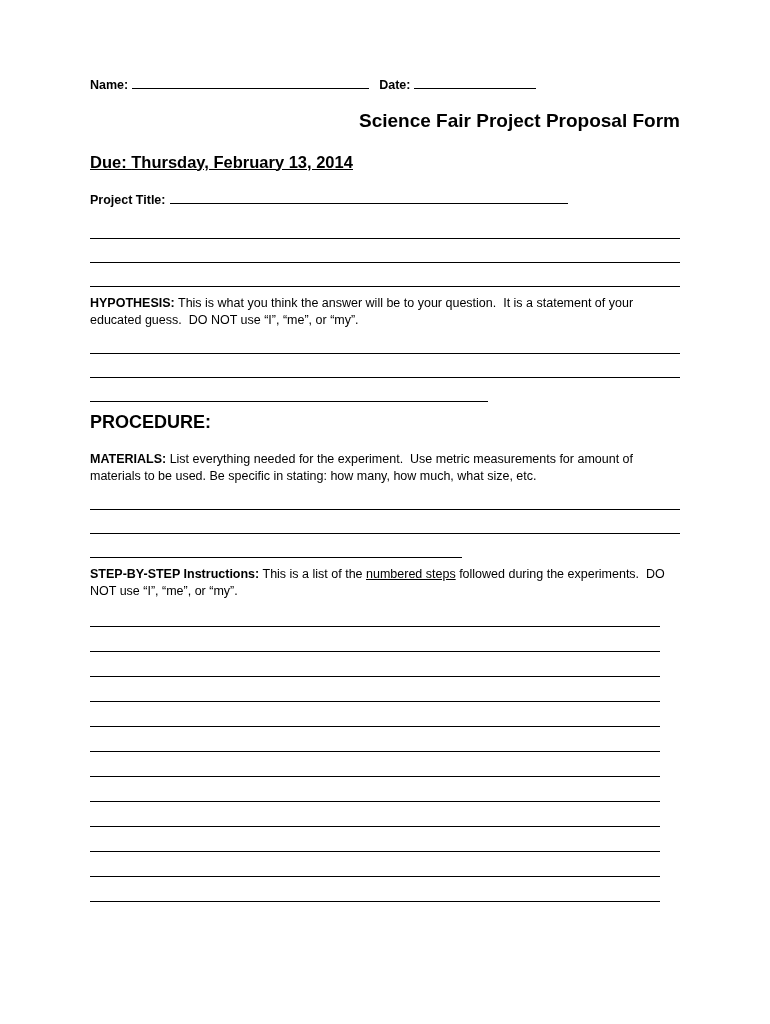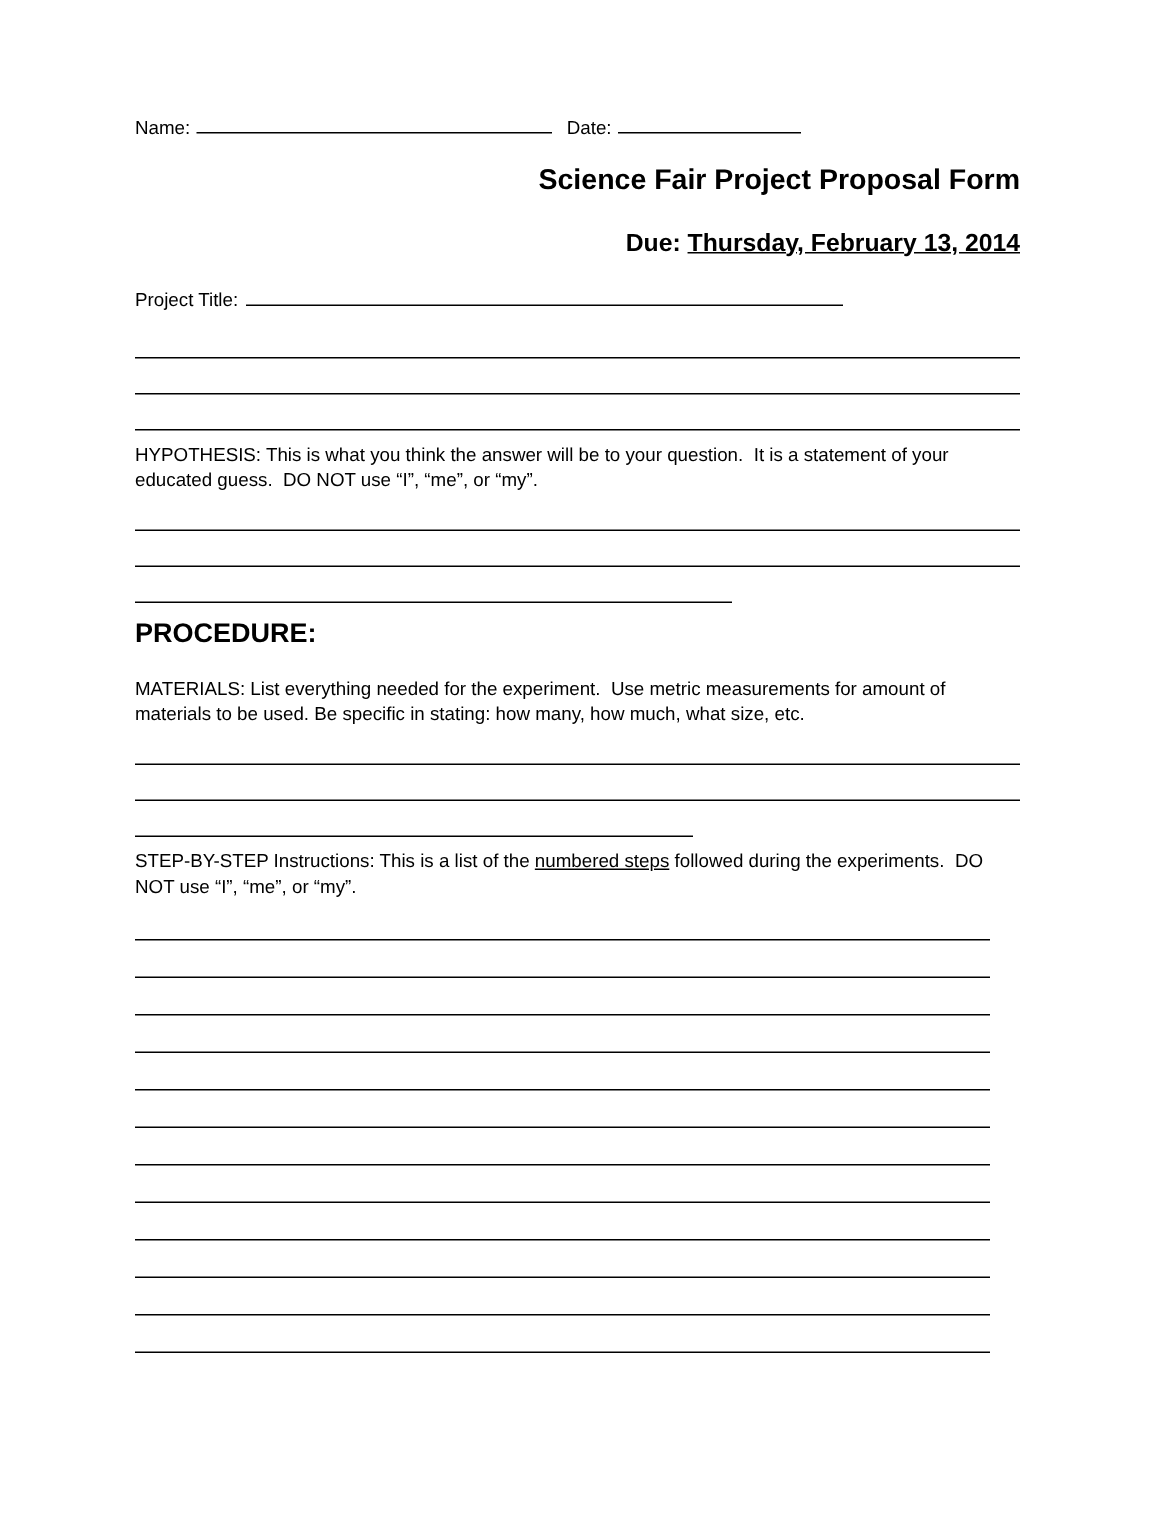--- a/index.html
+++ b/index.html
@@ -9,21 +9,21 @@
     height: 1024px;
     background: #ffffff;
     font-family: "Liberation Sans", sans-serif;
     font-size: 12.5px;
     line-height: 1.35;
     color: #000;
     box-sizing: border-box;
     overflow: hidden;
   }
   .content { padding: 76px 90px 0 90px; }
-  .b { font-weight: normal; }
+  .b { font-weight: bold; }
   .u { text-decoration: underline; }
 
   .name-row { margin: 0; white-space: pre-wrap; }
   .fill {
     display: inline-block;
     height: 12px;
     border-bottom: 1.5px solid #000;
   }
   .w-name { width: 237px; margin-left: 4px; }
   .w-date { width: 122px; margin-left: 4px; }
@@ -31,24 +31,25 @@
   .gap-left { margin-left: 10px; }
 
   .title {
     margin: 14px 0 0 0;
     text-align: right;
     font-size: 19px;
     font-weight: bold;
   }
   .due {
     margin: 17px 0 0 0;
-    text-align: right;
+    text-align: left;
     font-size: 16.5px;
     font-weight: bold;
     white-space: pre-wrap;
+    text-decoration: underline;
   }
   .project-row { margin: 18px 0 0 0; white-space: pre-wrap; }
 
   .para { margin: 20px 0 0 0; white-space: pre-wrap; }
   .para.tight { margin-top: 8px; }
   .para.tighter { margin-top: 2px; }
 
   .procedure {
     margin: 8px 0 16px 0;
     font-size: 18px;

